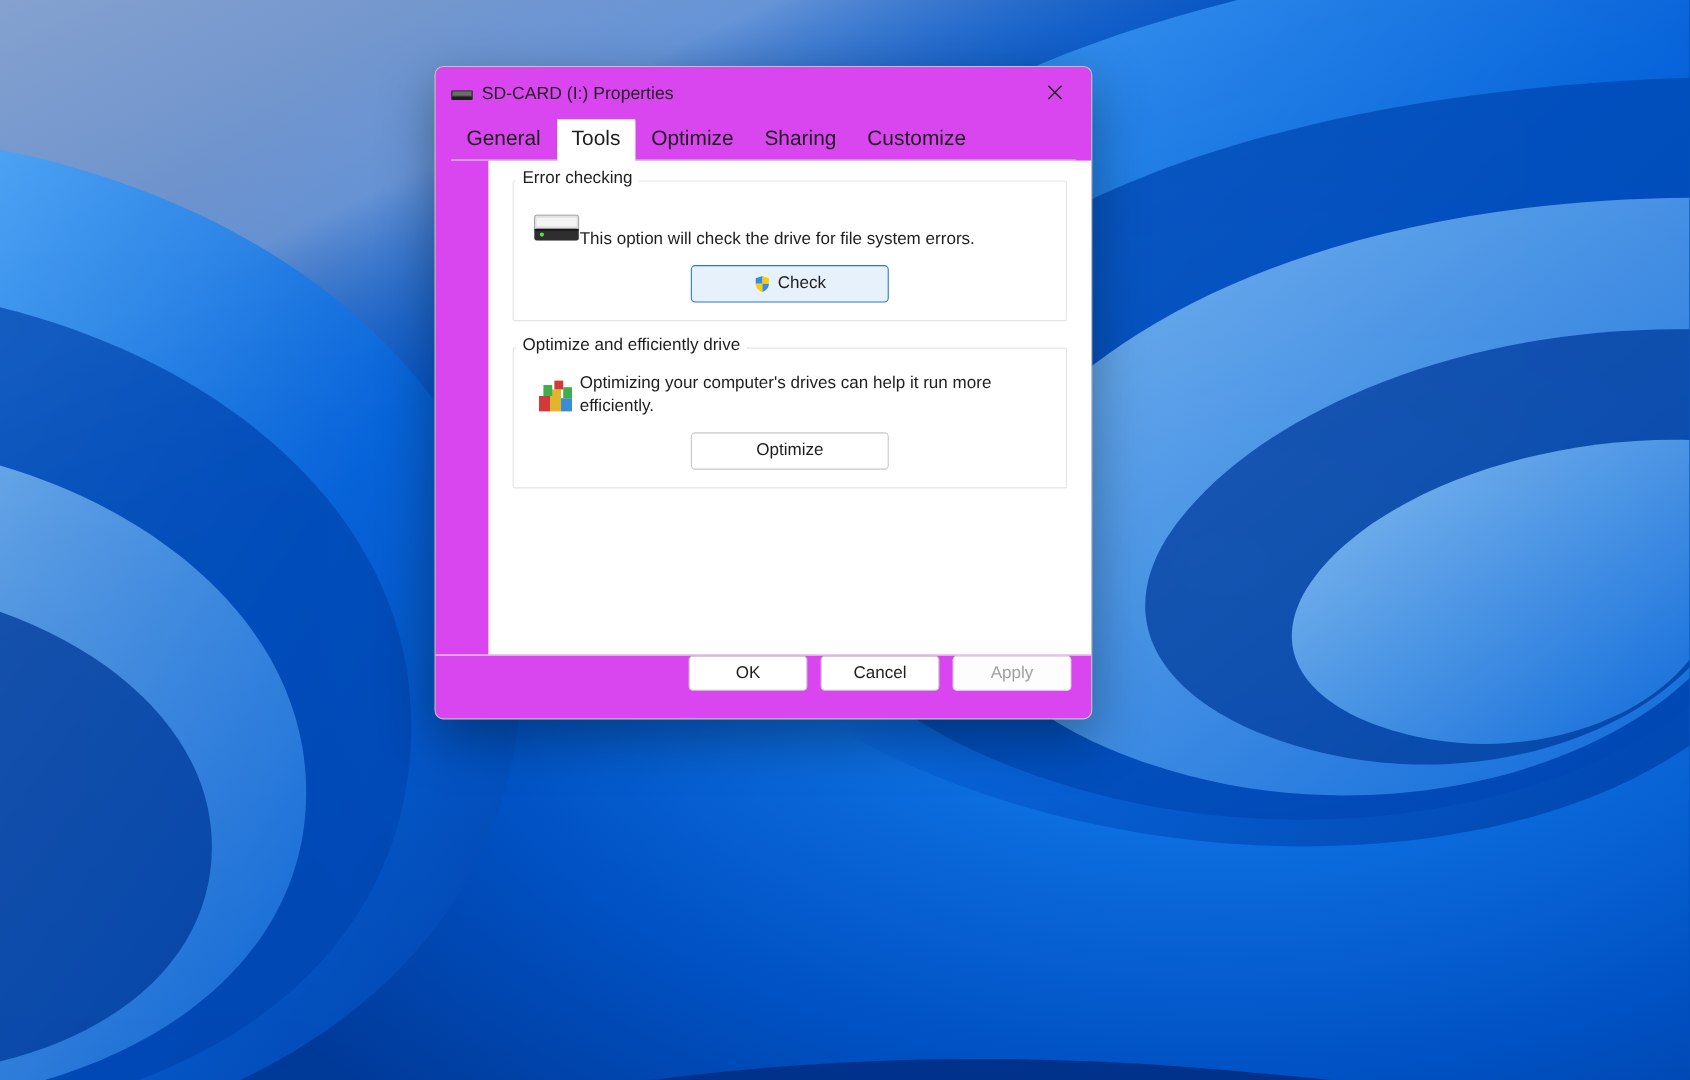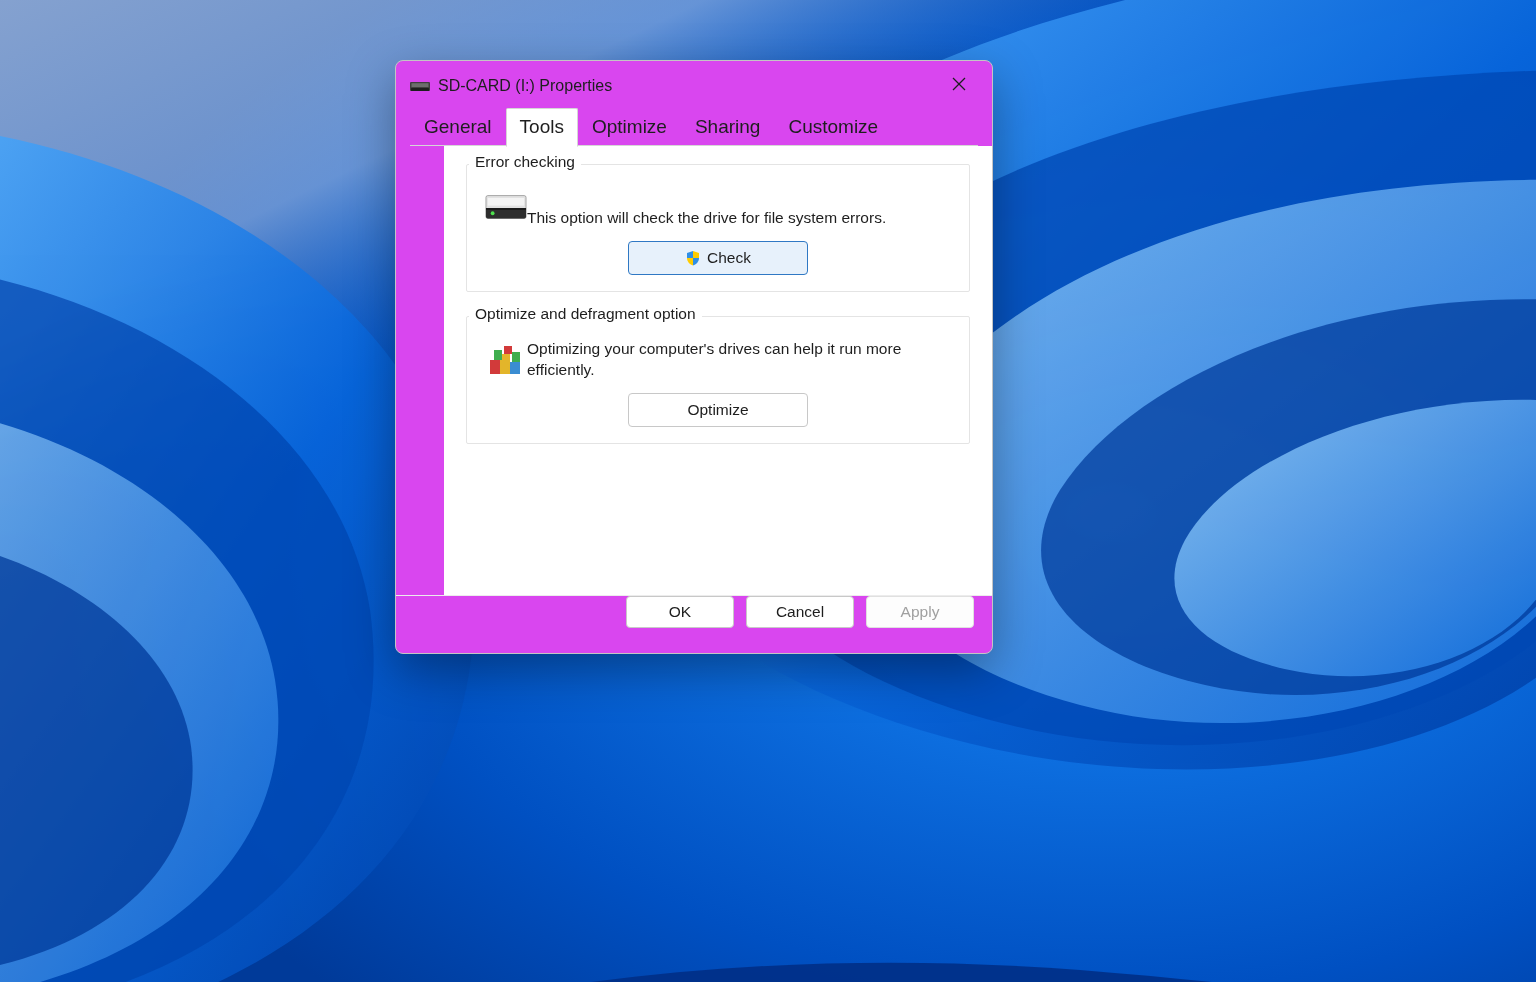--- a/index.html
+++ b/index.html
@@ -319,21 +319,21 @@
               <path d="M8 8 L14 8 C14 12 11 14.5 8 15.5 Z" fill="#2f8fe6"></path>
               <path d="M8 8 L2 8 C2 12 5 14.5 8 15.5 Z" fill="#ffcc00"></path>
             </svg>
           </span>
           <span>Check</span>
         </button>
       </div>
     </div>
 
     <div class="groupbox">
-      <div class="groupbox-legend">Optimize and defragment option</div>
+      <div class="groupbox-legend">Optimize and efficiently drive</div>
       <div class="groupbox-body">
         <div class="groupbox-icon defrag-icon">
           <svg viewBox="0 0 40 40" width="40" height="40">
             <rect x="4" y="20" width="10" height="14" fill="#d23a3a"></rect>
             <rect x="14" y="14" width="10" height="20" fill="#e3b52a"></rect>
             <rect x="24" y="22" width="10" height="12" fill="#3a8dd2"></rect>
             <rect x="8" y="10" width="8" height="10" fill="#3fae4e"></rect>
             <rect x="18" y="6" width="8" height="8" fill="#d23a3a"></rect>
             <rect x="26" y="12" width="8" height="10" fill="#3fae4e"></rect>
           </svg>

